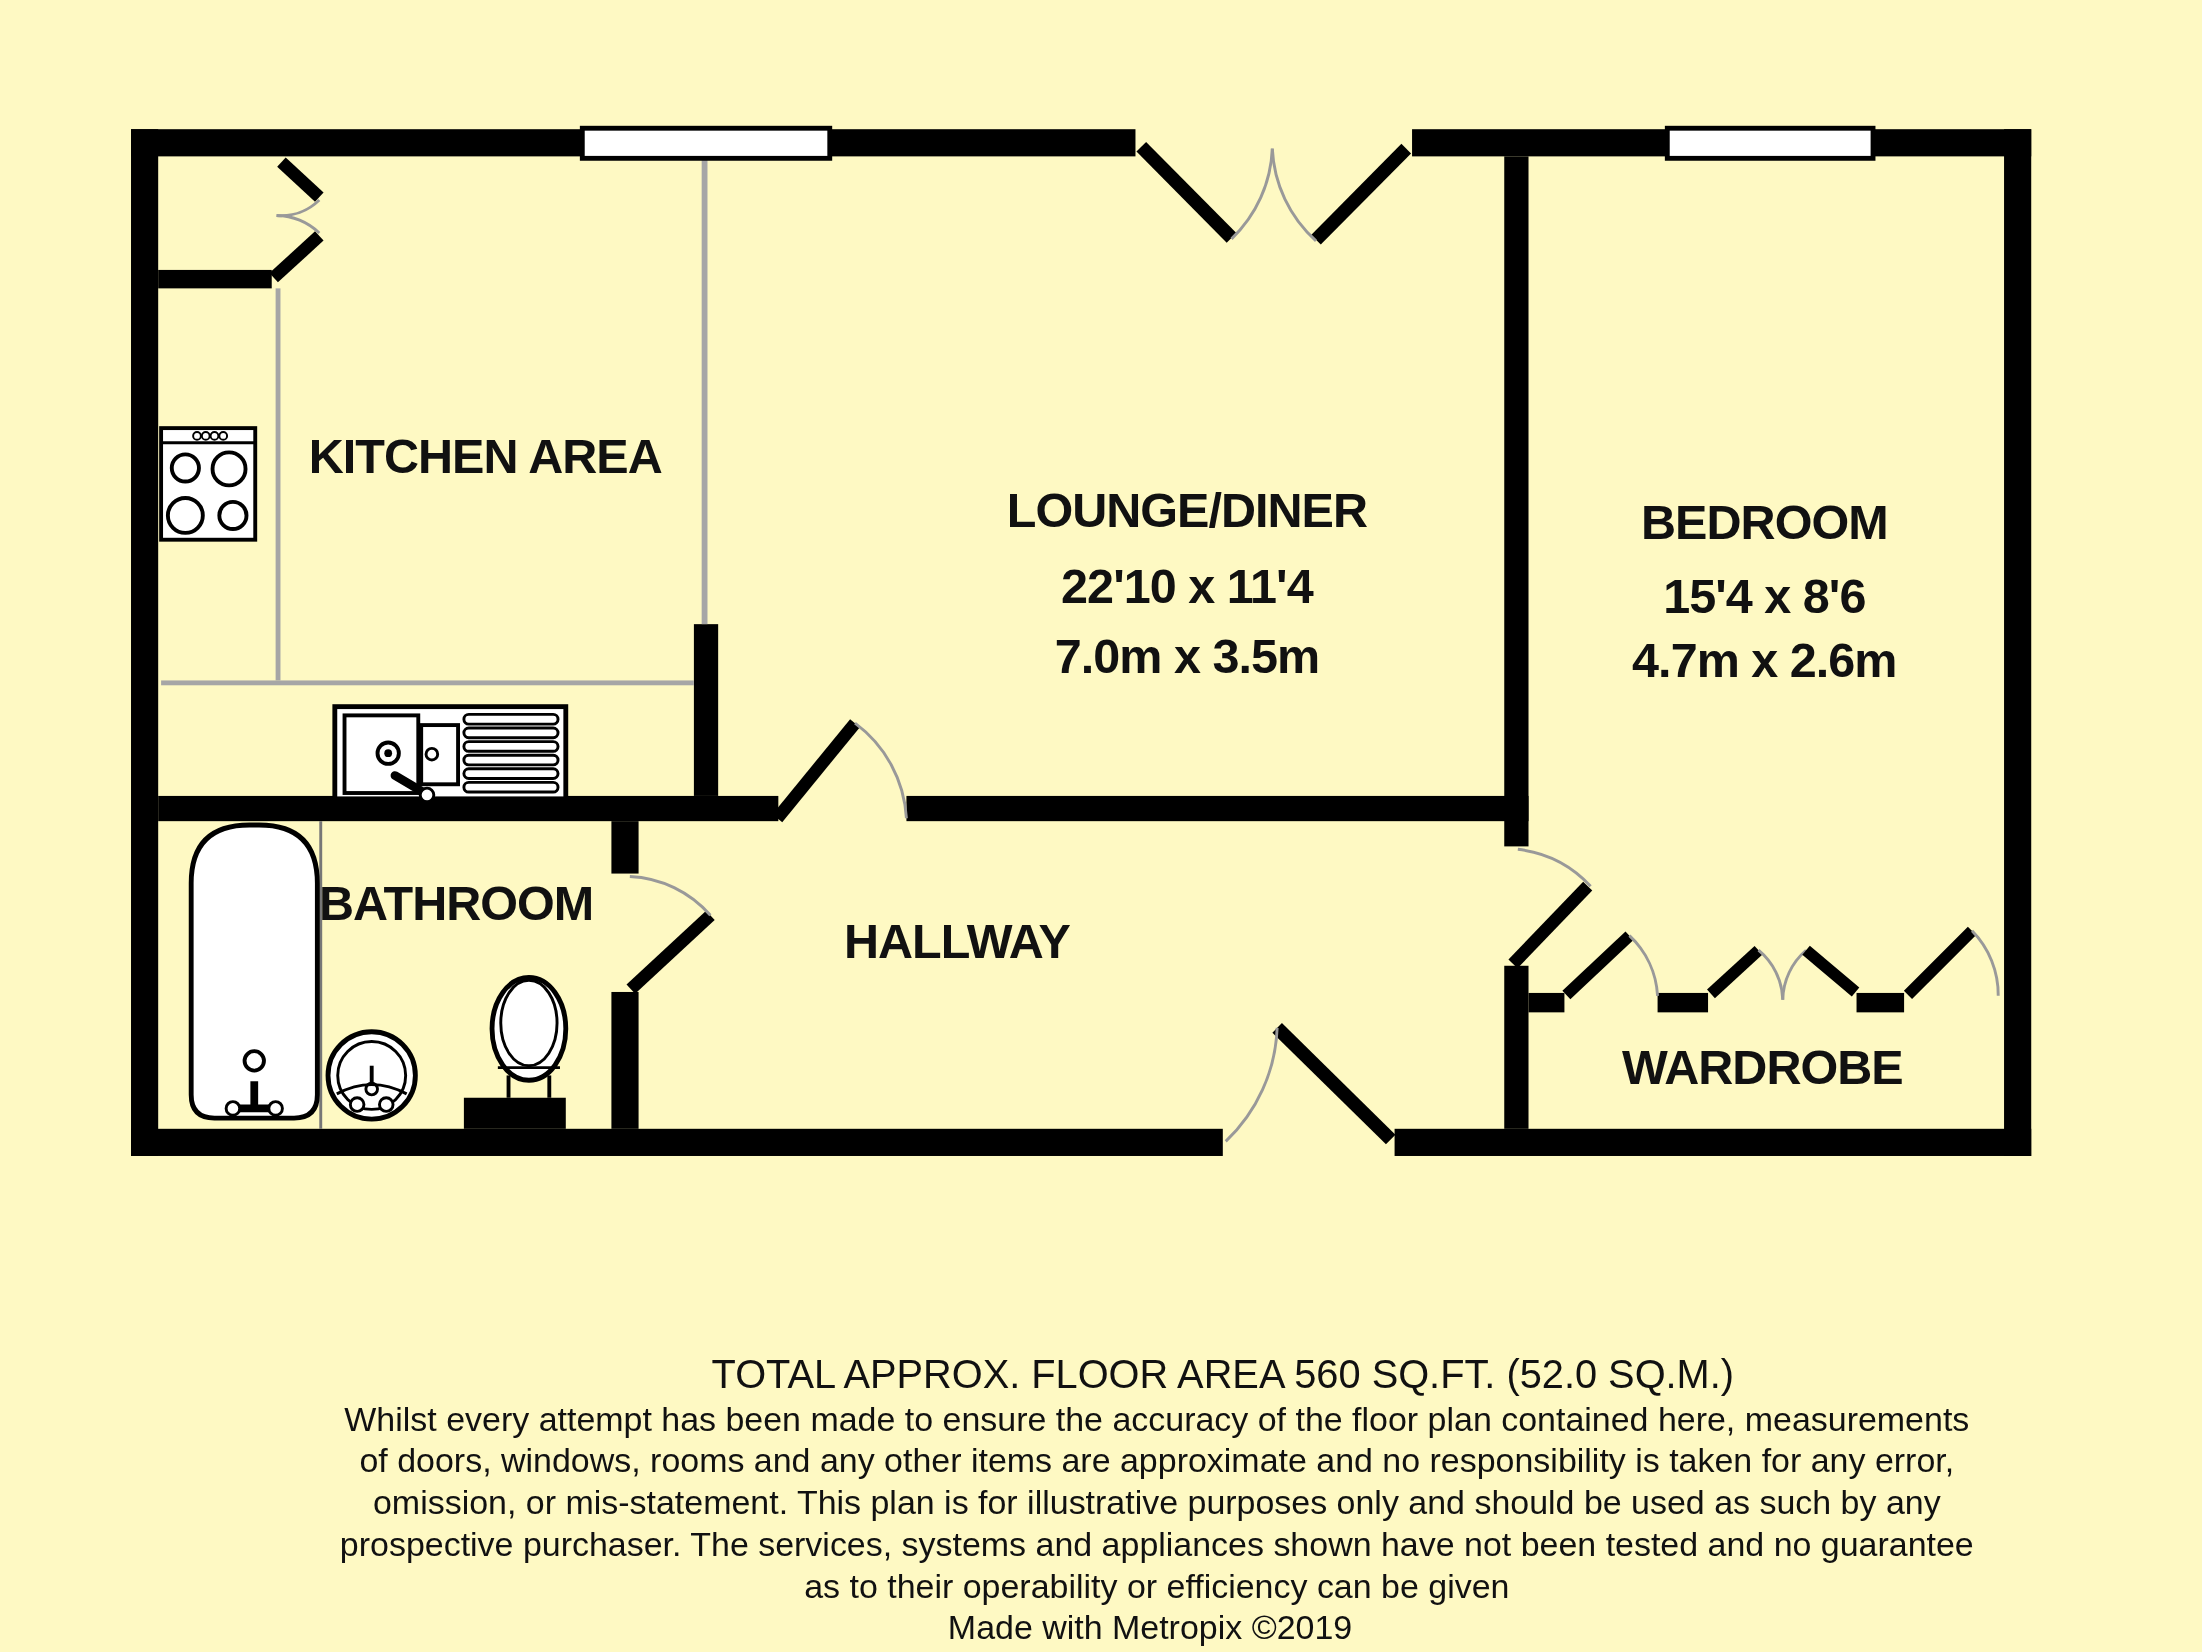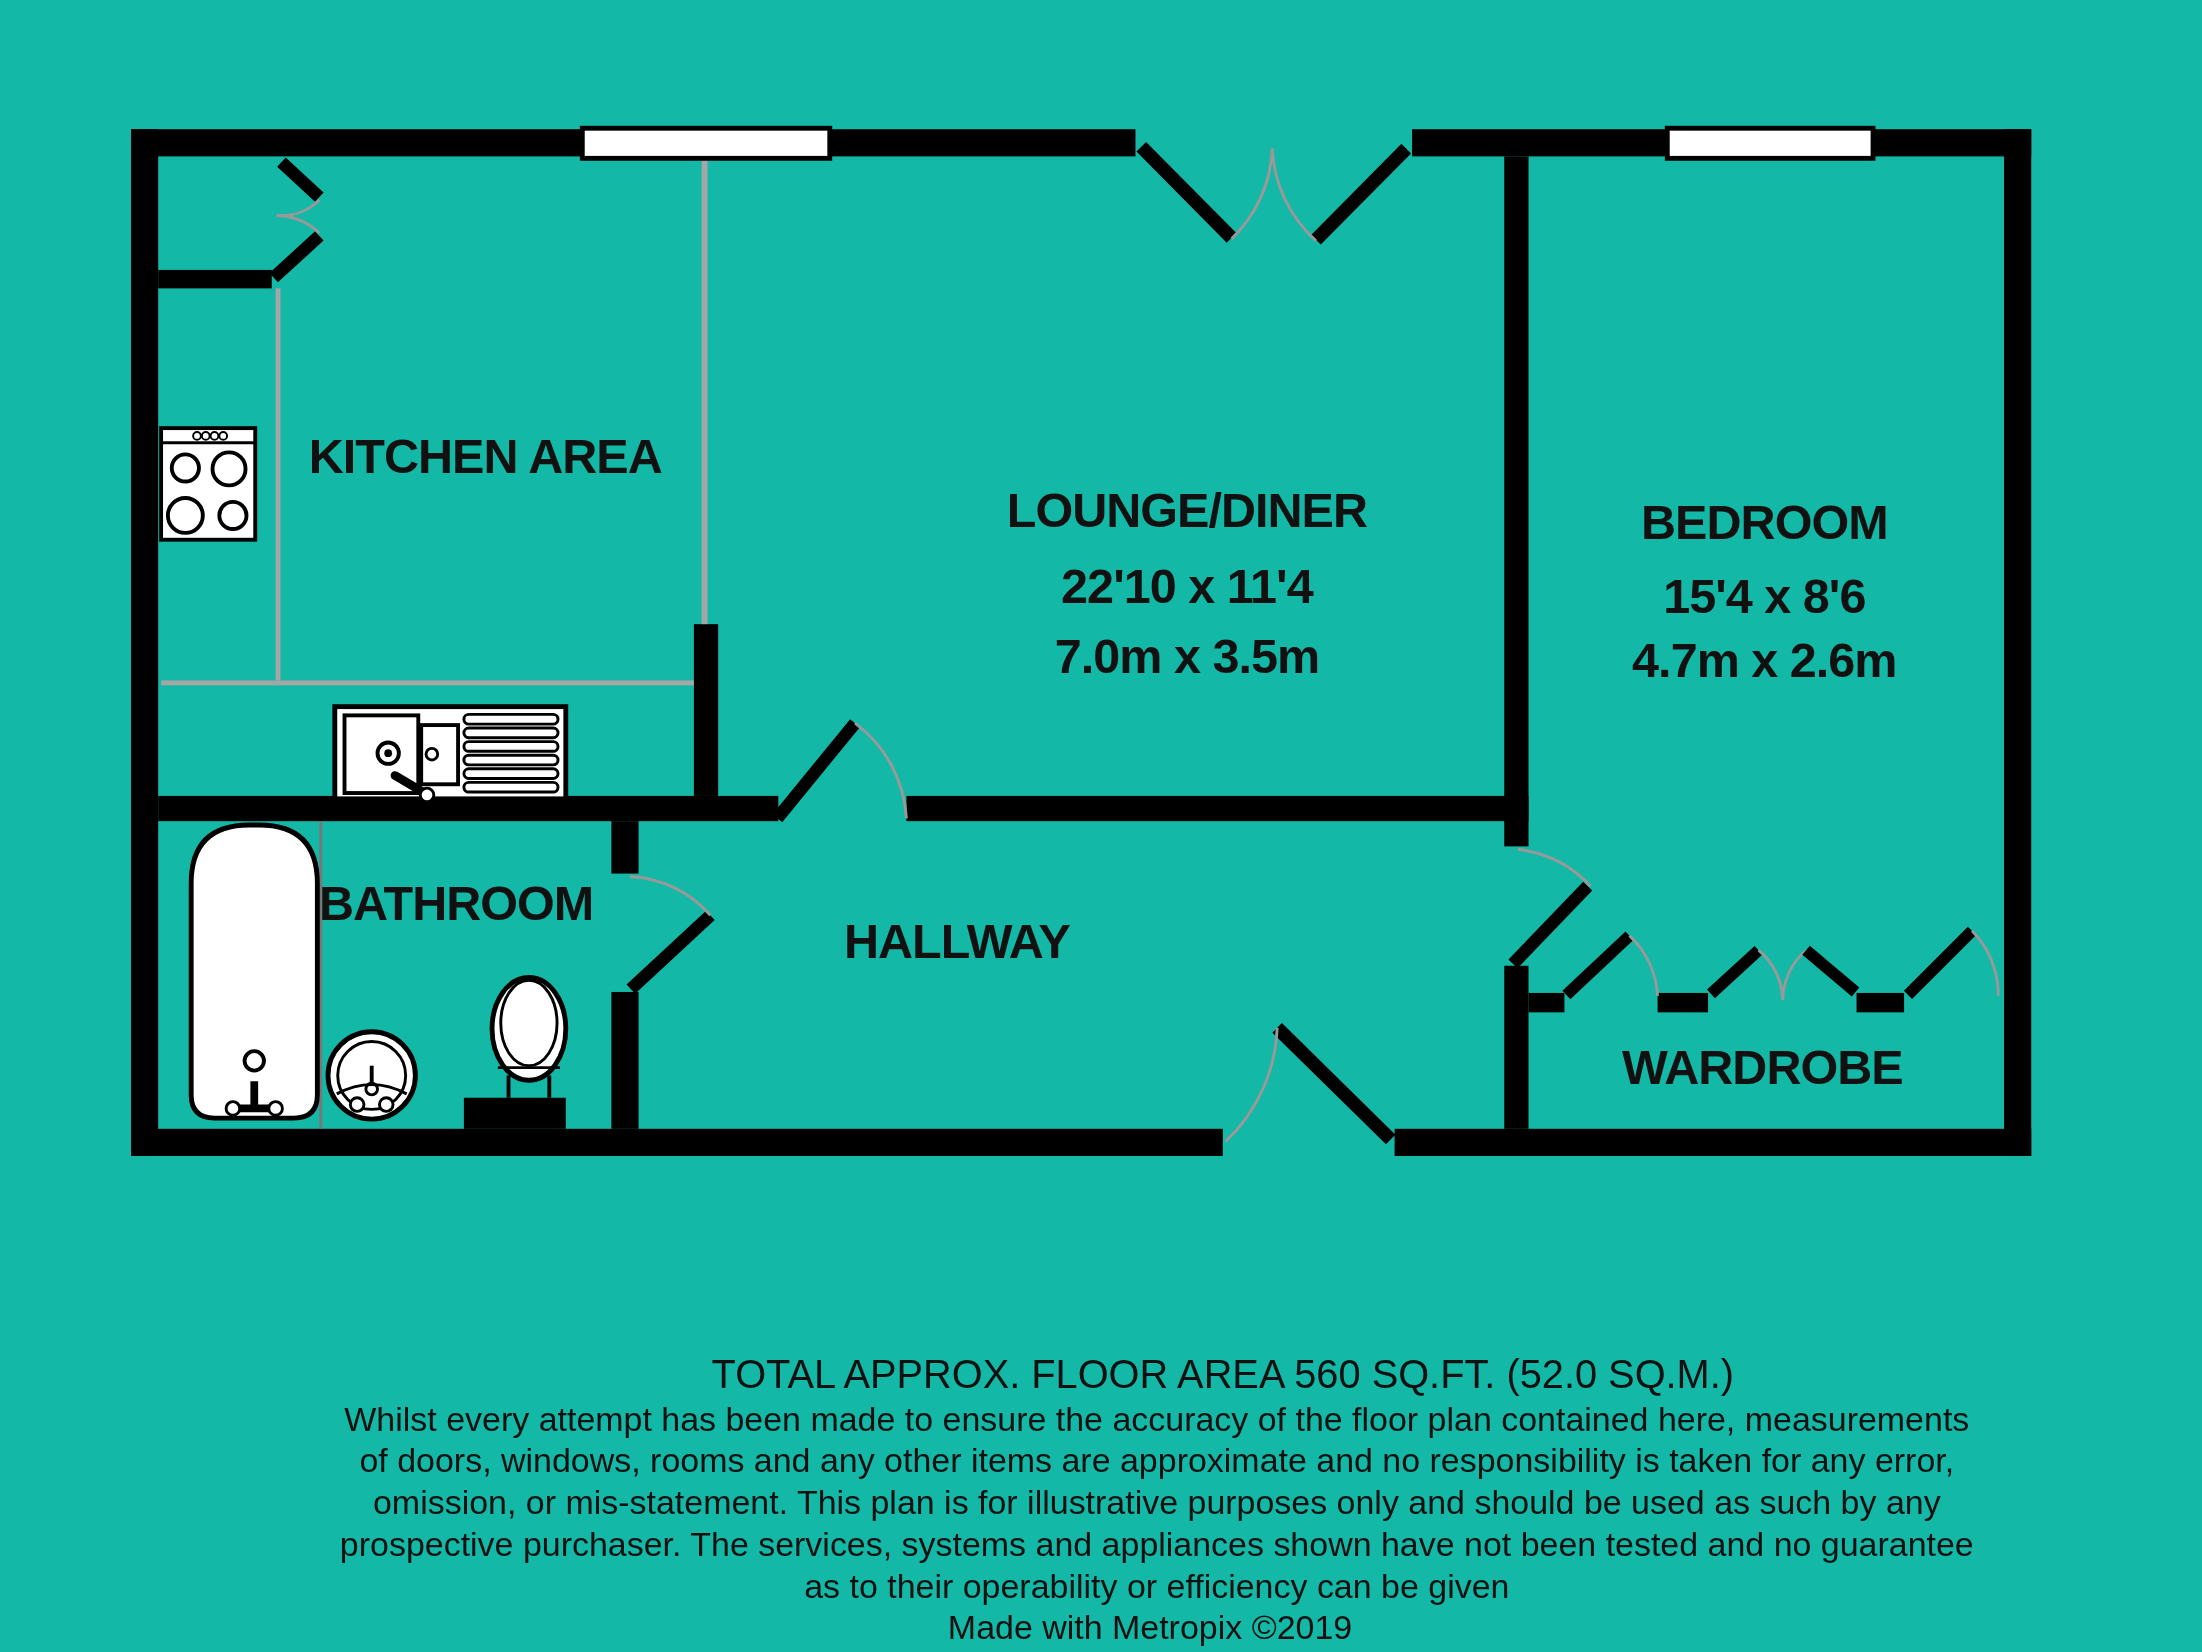--- a/index.html
+++ b/index.html
@@ -1,16 +1,16 @@
 <!DOCTYPE html>
 <html><head>
 <meta charset="utf-8">
 <style>
   html,body{margin:0;padding:0;background:#ffffff;}
-  .page{width:2203px;height:1653px;position:relative;background:#14b8a6;overflow:hidden;}
+  .page{width:2203px;height:1653px;position:relative;background:#fef9c3;overflow:hidden;}
   svg{display:block;}
   text{font-family:"Liberation Sans", sans-serif;fill:#111;}
   .room-label{font-size:50px;font-weight:700;letter-spacing:-1px;}
   .footer-title{font-size:41px;font-weight:400;letter-spacing:0px;}
   .footer-line{font-size:35px;font-weight:400;}
 </style>
 </head>
 <body>
 
 <div class="page">

